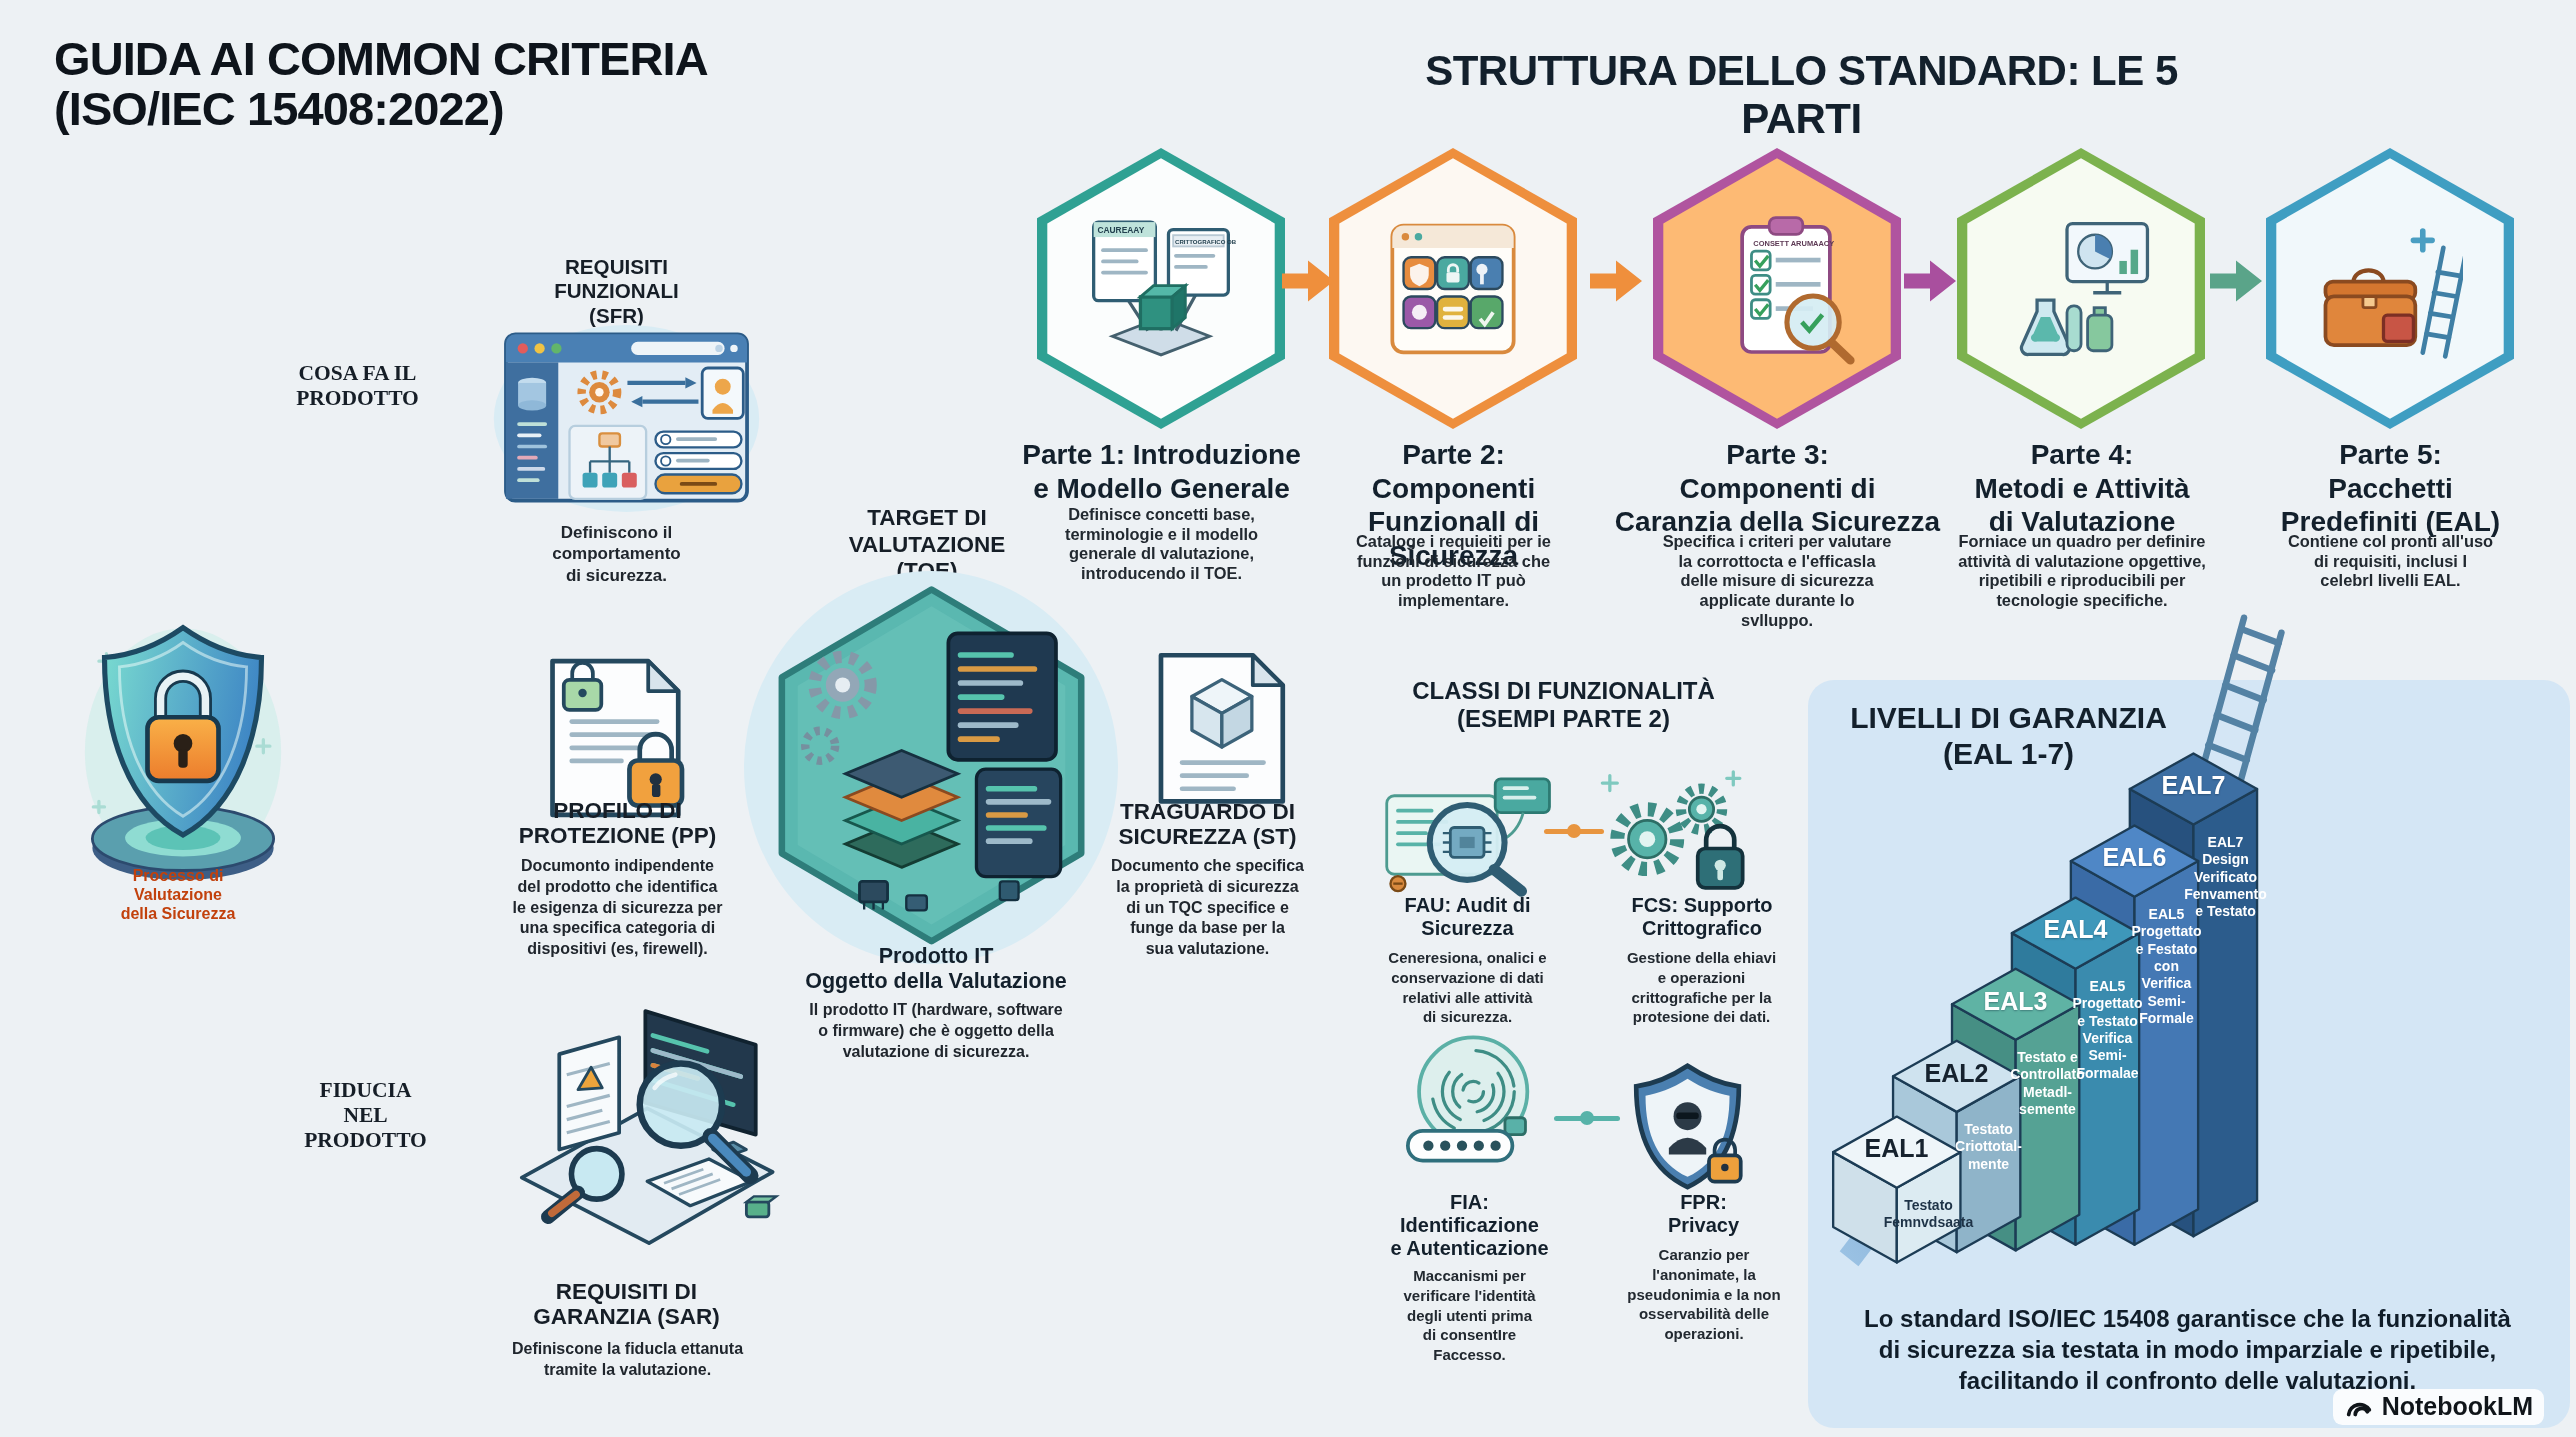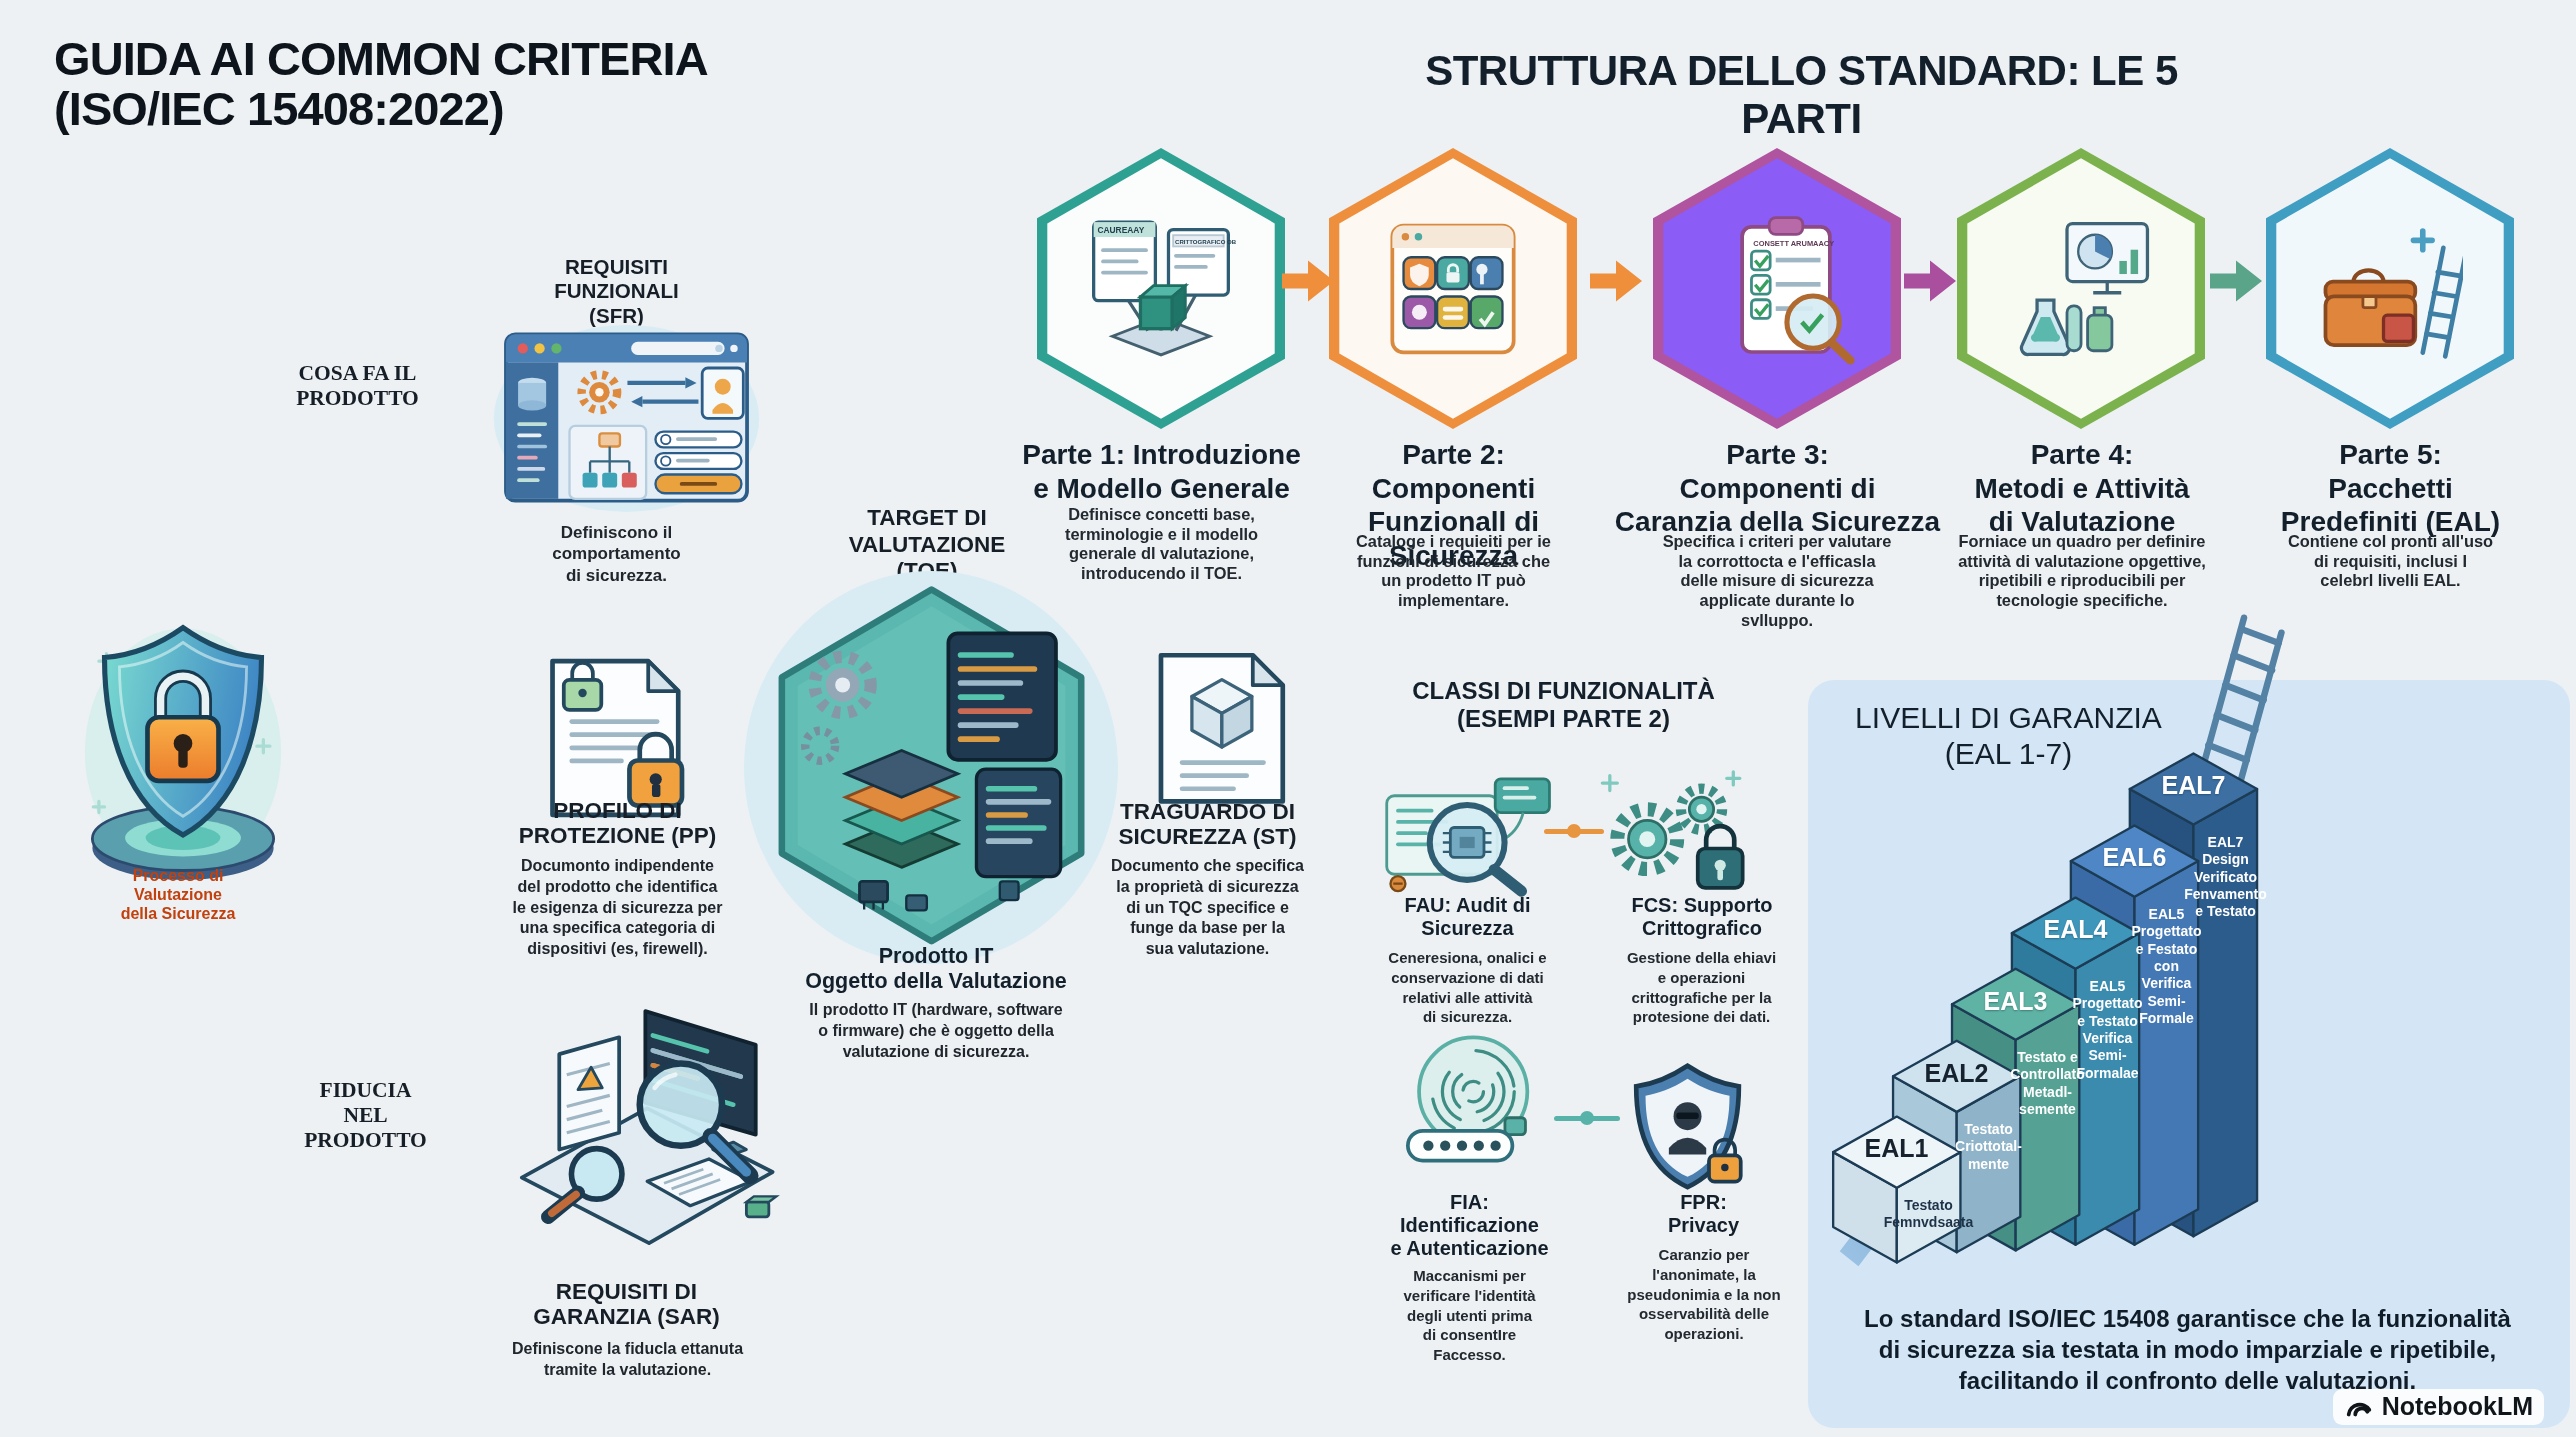--- a/index.html
+++ b/index.html
@@ -19,21 +19,21 @@
   .big-label{font-size:22.5px;font-weight:800;line-height:1.12;color:#161e27;}
   .shield-cap{font-size:16px;font-weight:800;line-height:1.18;color:#c2410c;}
   .cap{font-size:16px;font-weight:700;line-height:1.3;color:#20262d;}
   .cap-md{font-size:17px;font-weight:700;line-height:1.25;color:#20262d;}
   .toe-title{font-size:21.5px;font-weight:800;line-height:1.15;color:#13202c;}
   .part-title{font-size:28px;font-weight:800;line-height:1.2;color:#13202c;}
   .part-body{font-size:16.4px;font-weight:700;line-height:1.2;color:#222930;}
   .cls-head{font-size:24px;font-weight:800;line-height:1.15;color:#13202c;}
   .cls-title{font-size:20px;font-weight:800;line-height:1.15;color:#13202c;}
   .cls-body{font-size:15px;font-weight:700;line-height:1.32;color:#222930;}
-  .eal-head{font-size:30px;font-weight:400;line-height:1.2;color:#13202c;}
+  .eal-head{font-size:30px;font-weight:700;line-height:1.2;color:#13202c;}
   .eal-top{font-size:25px;font-weight:800;color:#ffffff;text-align:center;text-shadow:0 0.9px 1.9px rgba(10,30,50,.35);}
   .eal-top.dark{color:#16222e;text-shadow:none;}
   .eal-face{font-size:14px;font-weight:700;line-height:1.24;color:#ffffff;text-align:center;}
   .eal-face.dark{color:#1e3347;}
   .footer-text{font-size:24px;font-weight:800;line-height:1.3;color:#101d29;}
   .hex{clip-path:polygon(50% 0,100% 25%,100% 75%,50% 100%,0 75%,0 25%);}
   .hex-outer{width:248px;height:281px;}
   .hex-inner{position:absolute;left:10.3px;top:10.3px;right:10.3px;bottom:10.3px;
     clip-path:polygon(50% 0,100% 25%,100% 75%,50% 100%,0 75%,0 25%);
     display:flex;align-items:center;justify-content:center;}
@@ -308,21 +308,21 @@
         <circle cx="39" cy="105" r="8"></circle>
           <rect x="64" y="99" width="22" height="5" rx="2.5"></rect>
           <rect x="64" y="108" width="22" height="5" rx="2.5"></rect>
         <path d="M104 112 l5 6 l9 -13" stroke="#ffffff" stroke-width="4" fill="none"></path>
       </g>
     </svg>
   </div>
 </div>
 
 <div class="abs hex hex-outer" style="left:1653px;top:148px;background:#b0549f;">
-  <div class="hex-inner" style="background:#8b5cf6;padding-left:17px;">
+  <div class="hex-inner" style="background:#fdba74;padding-left:17px;">
     <svg width="140" height="154" viewBox="0 0 150 165">
       <rect x="28" y="16" width="94" height="134" rx="10" fill="#ffffff" stroke="#8e4a82" stroke-width="4"></rect>
       <rect x="57" y="6" width="36" height="18" rx="7" fill="#b86aa8" stroke="#8e4a82" stroke-width="3"></rect>
       <text x="40" y="36" font-size="8" font-weight="bold" fill="#5d3a55">CONSETT ARUMAACY</text>
       <g>
         <rect x="38" y="42" width="20" height="20" rx="4" fill="#ffffff" stroke="#3e8d85" stroke-width="3"></rect>
         <path d="M42 52 l5 6 l9 -11" stroke="#36a05c" stroke-width="3.5" fill="none"></path>
         <rect x="64" y="49" width="48" height="5" fill="#9fb6c4"></rect>
         <rect x="38" y="68" width="20" height="20" rx="4" fill="#ffffff" stroke="#3e8d85" stroke-width="3"></rect>
         <path d="M42 78 l5 6 l9 -11" stroke="#36a05c" stroke-width="3.5" fill="none"></path>

